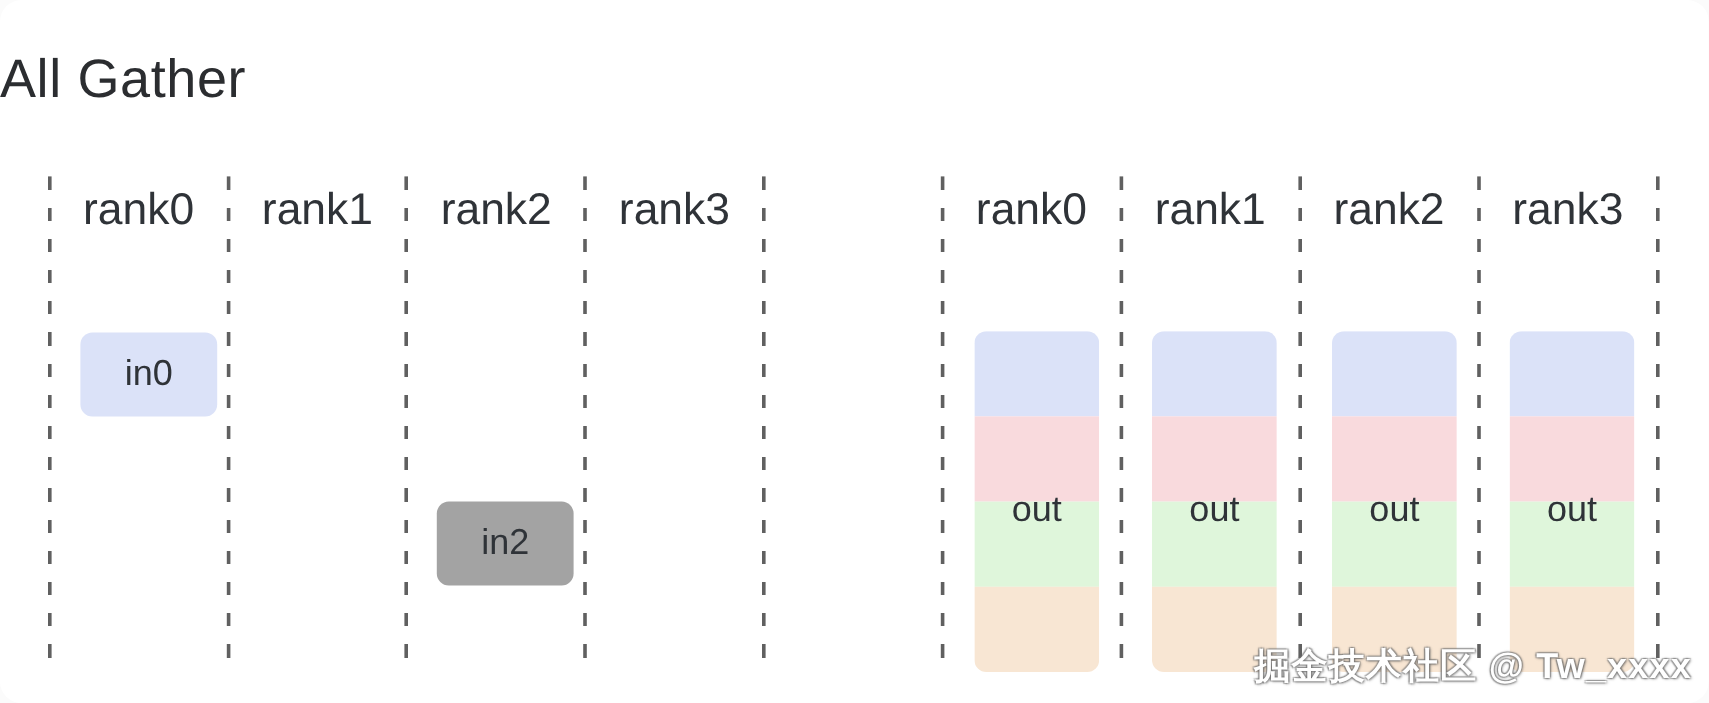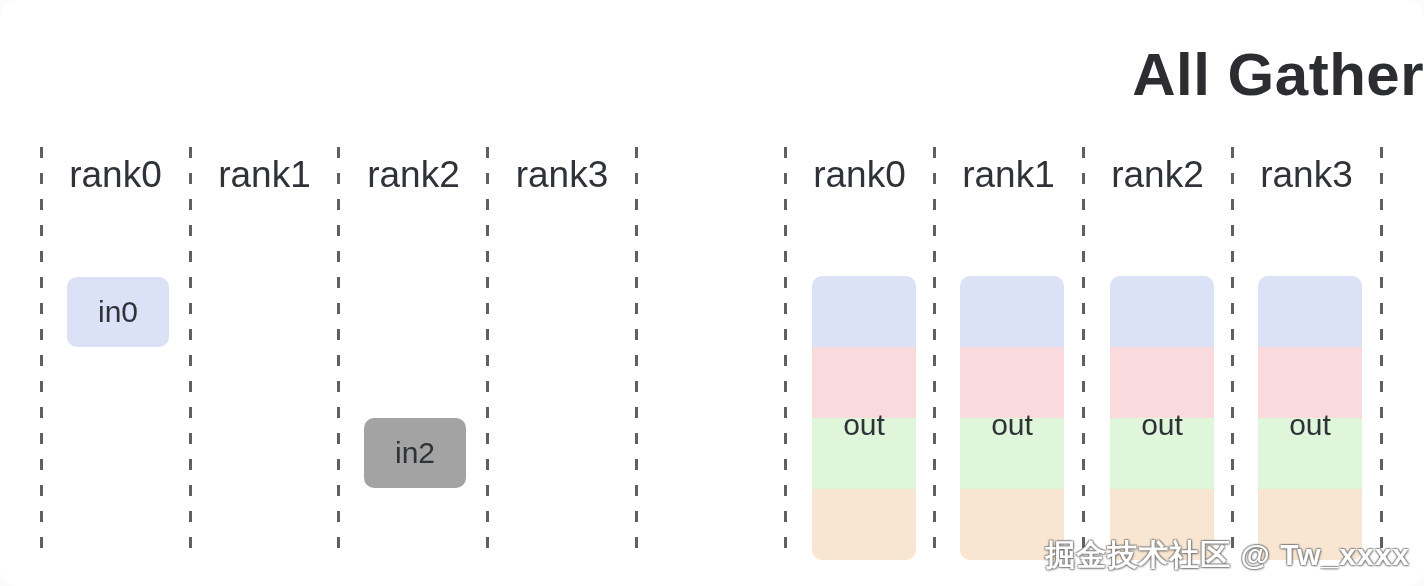--- a/index.html
+++ b/index.html
@@ -15,23 +15,23 @@
     background: #ffffff;
     border-radius: 18px;
     overflow: hidden;
   }
   .title {
     position: absolute;
     top: 40px;
     left: 0;
     width: 100%;
     margin: 0;
-    text-align: right;
-    font-size: 60px;
-    font-weight: 700;
+    text-align: left;
+    font-size: 45px;
+    font-weight: 400;
     letter-spacing: 0.5px;
     color: var(--title, #2b2d30);
   }
   .vline {
     position: absolute;
     top: 147px;
     width: 3px;
     height: 414px;
     background: repeating-linear-gradient(180deg,
       var(--dash, #606060) 0 11px,
@@ -42,21 +42,21 @@
     top: 152px;
     height: 46px;
     line-height: 46px;
     text-align: center;
     font-size: 37px;
     font-weight: 500;
     color: var(--text, #2f3338);
   }
   .chunk {
     position: absolute;
-    width: 102px;
+    width: 114px;
     height: 70px;
     border-radius: 10px;
     display: flex;
     align-items: center;
     justify-content: center;
   }
   .chunk-label, .out-label {
     font-size: 30px;
     font-weight: 500;
     color: var(--text, #2f3338);

